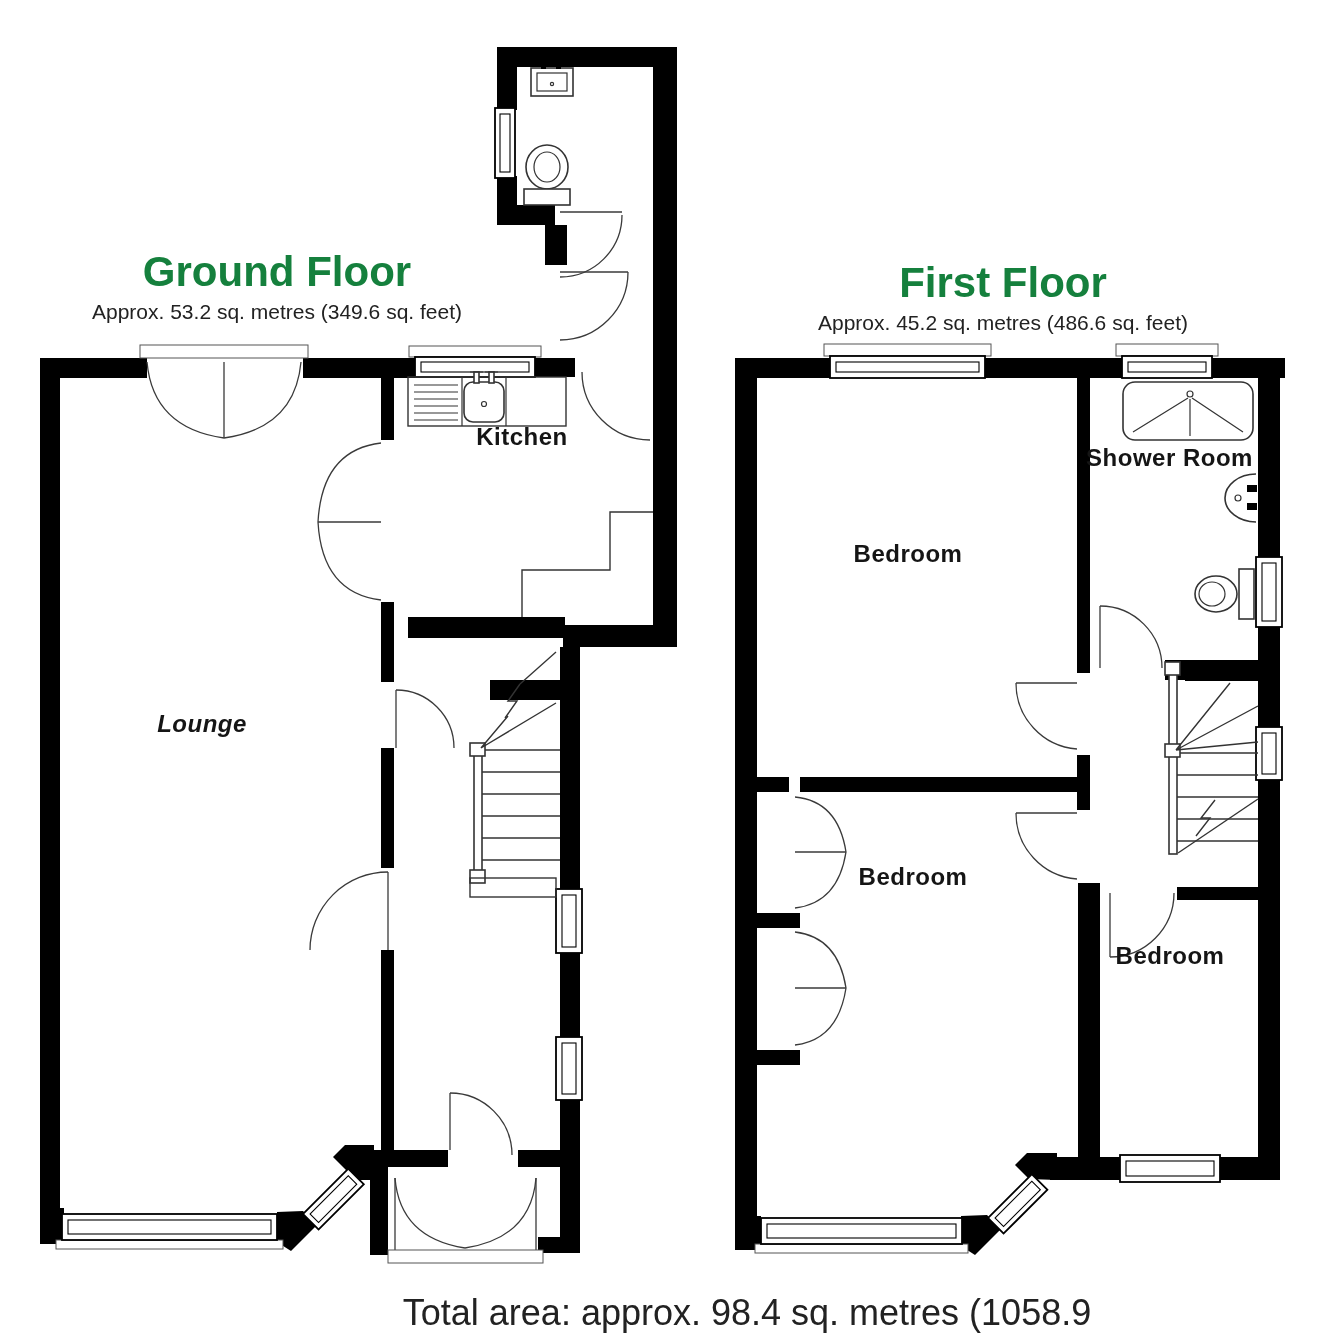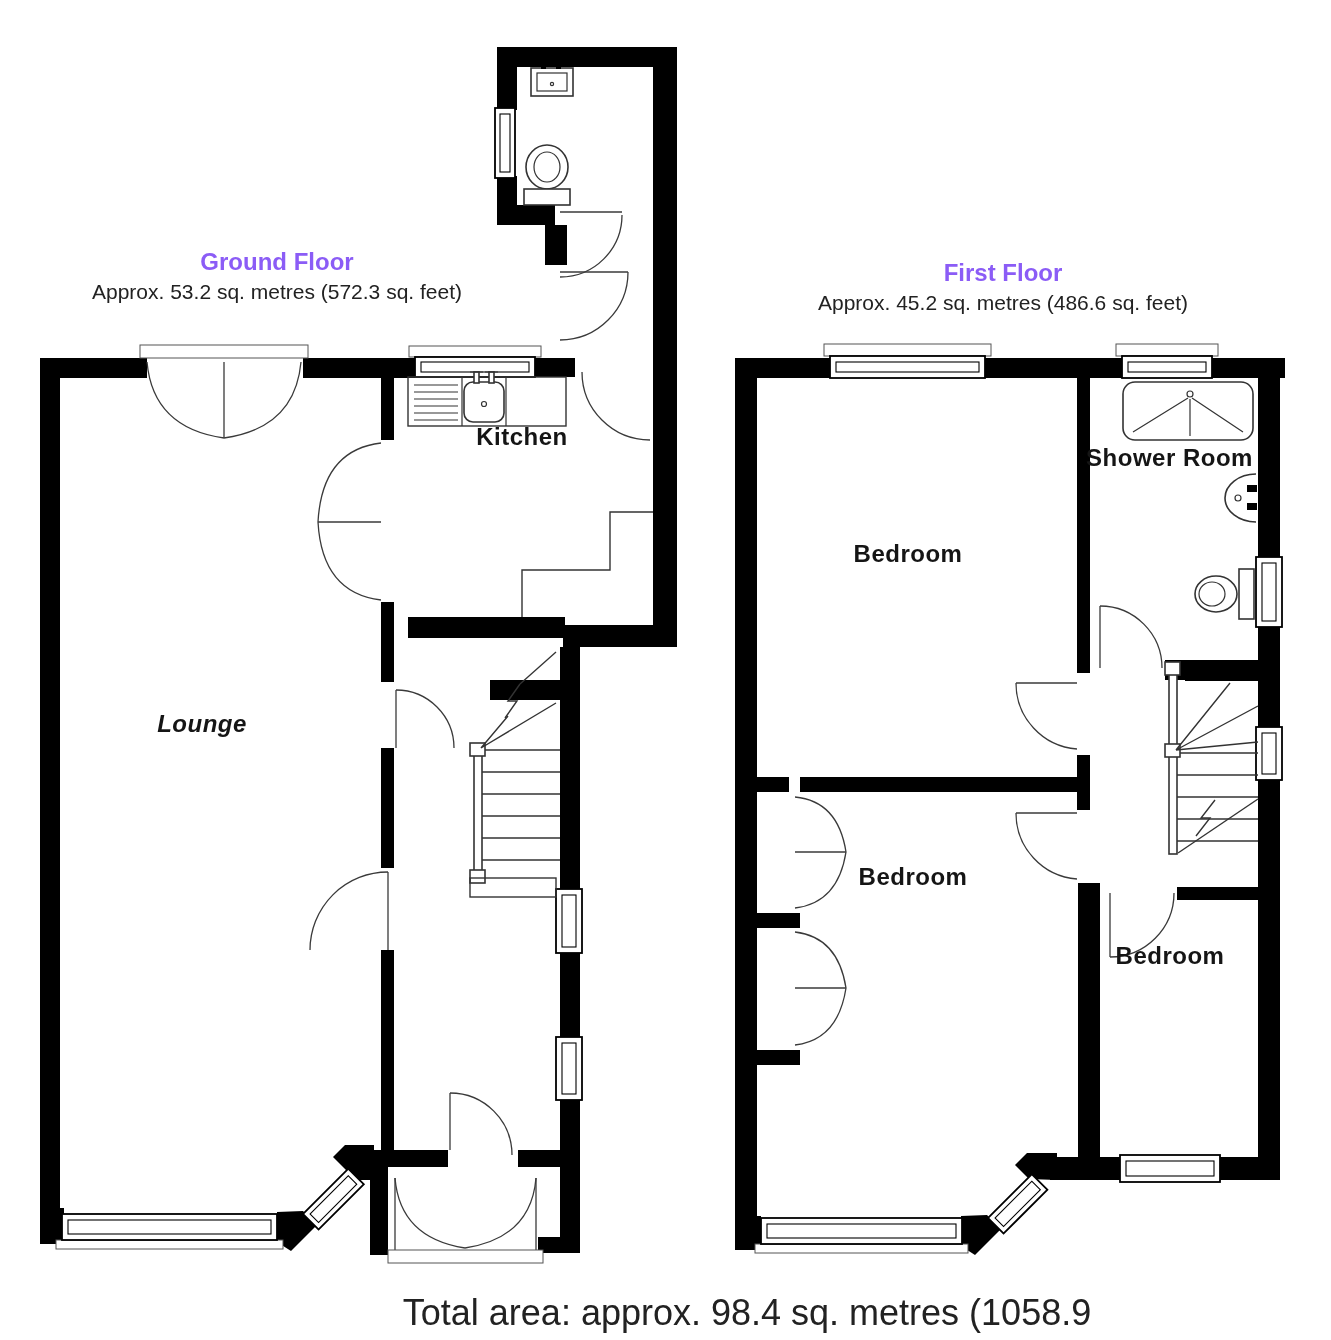--- a/index.html
+++ b/index.html
@@ -1,21 +1,21 @@
 <!DOCTYPE html>
 <html><head>
 <meta charset="utf-8">
 <style>
   html,body{margin:0;padding:0;background:#ffffff;}
   .canvas{position:relative;width:1331px;height:1340px;background:#fff;overflow:hidden;
           font-family:"Liberation Sans", sans-serif;color:#111;}
   svg{position:absolute;left:0;top:0;}
   .lbl{position:absolute;text-align:center;font-weight:bold;font-size:24px;color:#151515;letter-spacing:0.5px;}
   .titlebox{position:absolute;text-align:center;}
-  .ftitle{font-weight:bold;font-size:24px;color:#8b5cf6;}
+  .ftitle{font-weight:bold;font-size:42px;color:#15803d;}
   .farea{font-size:21px;color:#222;margin-top:4px;}
   .total{position:absolute;text-align:center;font-size:36px;color:#222;}
   .shower-lbl{line-height:39px;}
   
   .w{fill:#000;}
   .thin{fill:none;stroke:#333;stroke-width:1.4;}
   .door{fill:none;stroke:#3a3a3a;stroke-width:1.3;}
   .win{fill:#fff;stroke:#000;stroke-width:1.8;}
   .wini{fill:none;stroke:#000;stroke-width:1.1;}
   .sill{fill:#fff;stroke:#555;stroke-width:1;}
@@ -283,21 +283,21 @@
     <g>
       <rect class="fix" x="1239" y="569" width="15" height="50"></rect>
       <ellipse class="fix" cx="1216" cy="594" rx="21" ry="18"></ellipse>
       <ellipse class="fixthin" cx="1212" cy="594" rx="13" ry="12"></ellipse>
     </g>
   </g>
 </svg>
 
   <div class="titlebox" style="left:77px;top:248px;width:400px;">
     <div class="ftitle">Ground Floor</div>
-    <div class="farea">Approx. 53.2 sq. metres (572.3 sq. feet)</div>
+    <div class="farea">Approx. 53.2 sq. metres (349.6 sq. feet)</div>
   </div>
 
   <div class="titlebox" style="left:803px;top:259px;width:400px;">
     <div class="ftitle">First Floor</div>
     <div class="farea">Approx. 45.2 sq. metres (486.6 sq. feet)</div>
   </div>
 
   <div class="lbl" style="left:422px;top:423px;width:200px;">Kitchen</div>
   <div class="lbl" style="left:102px;top:710px;width:200px;font-style:italic;">Lounge</div>
 

